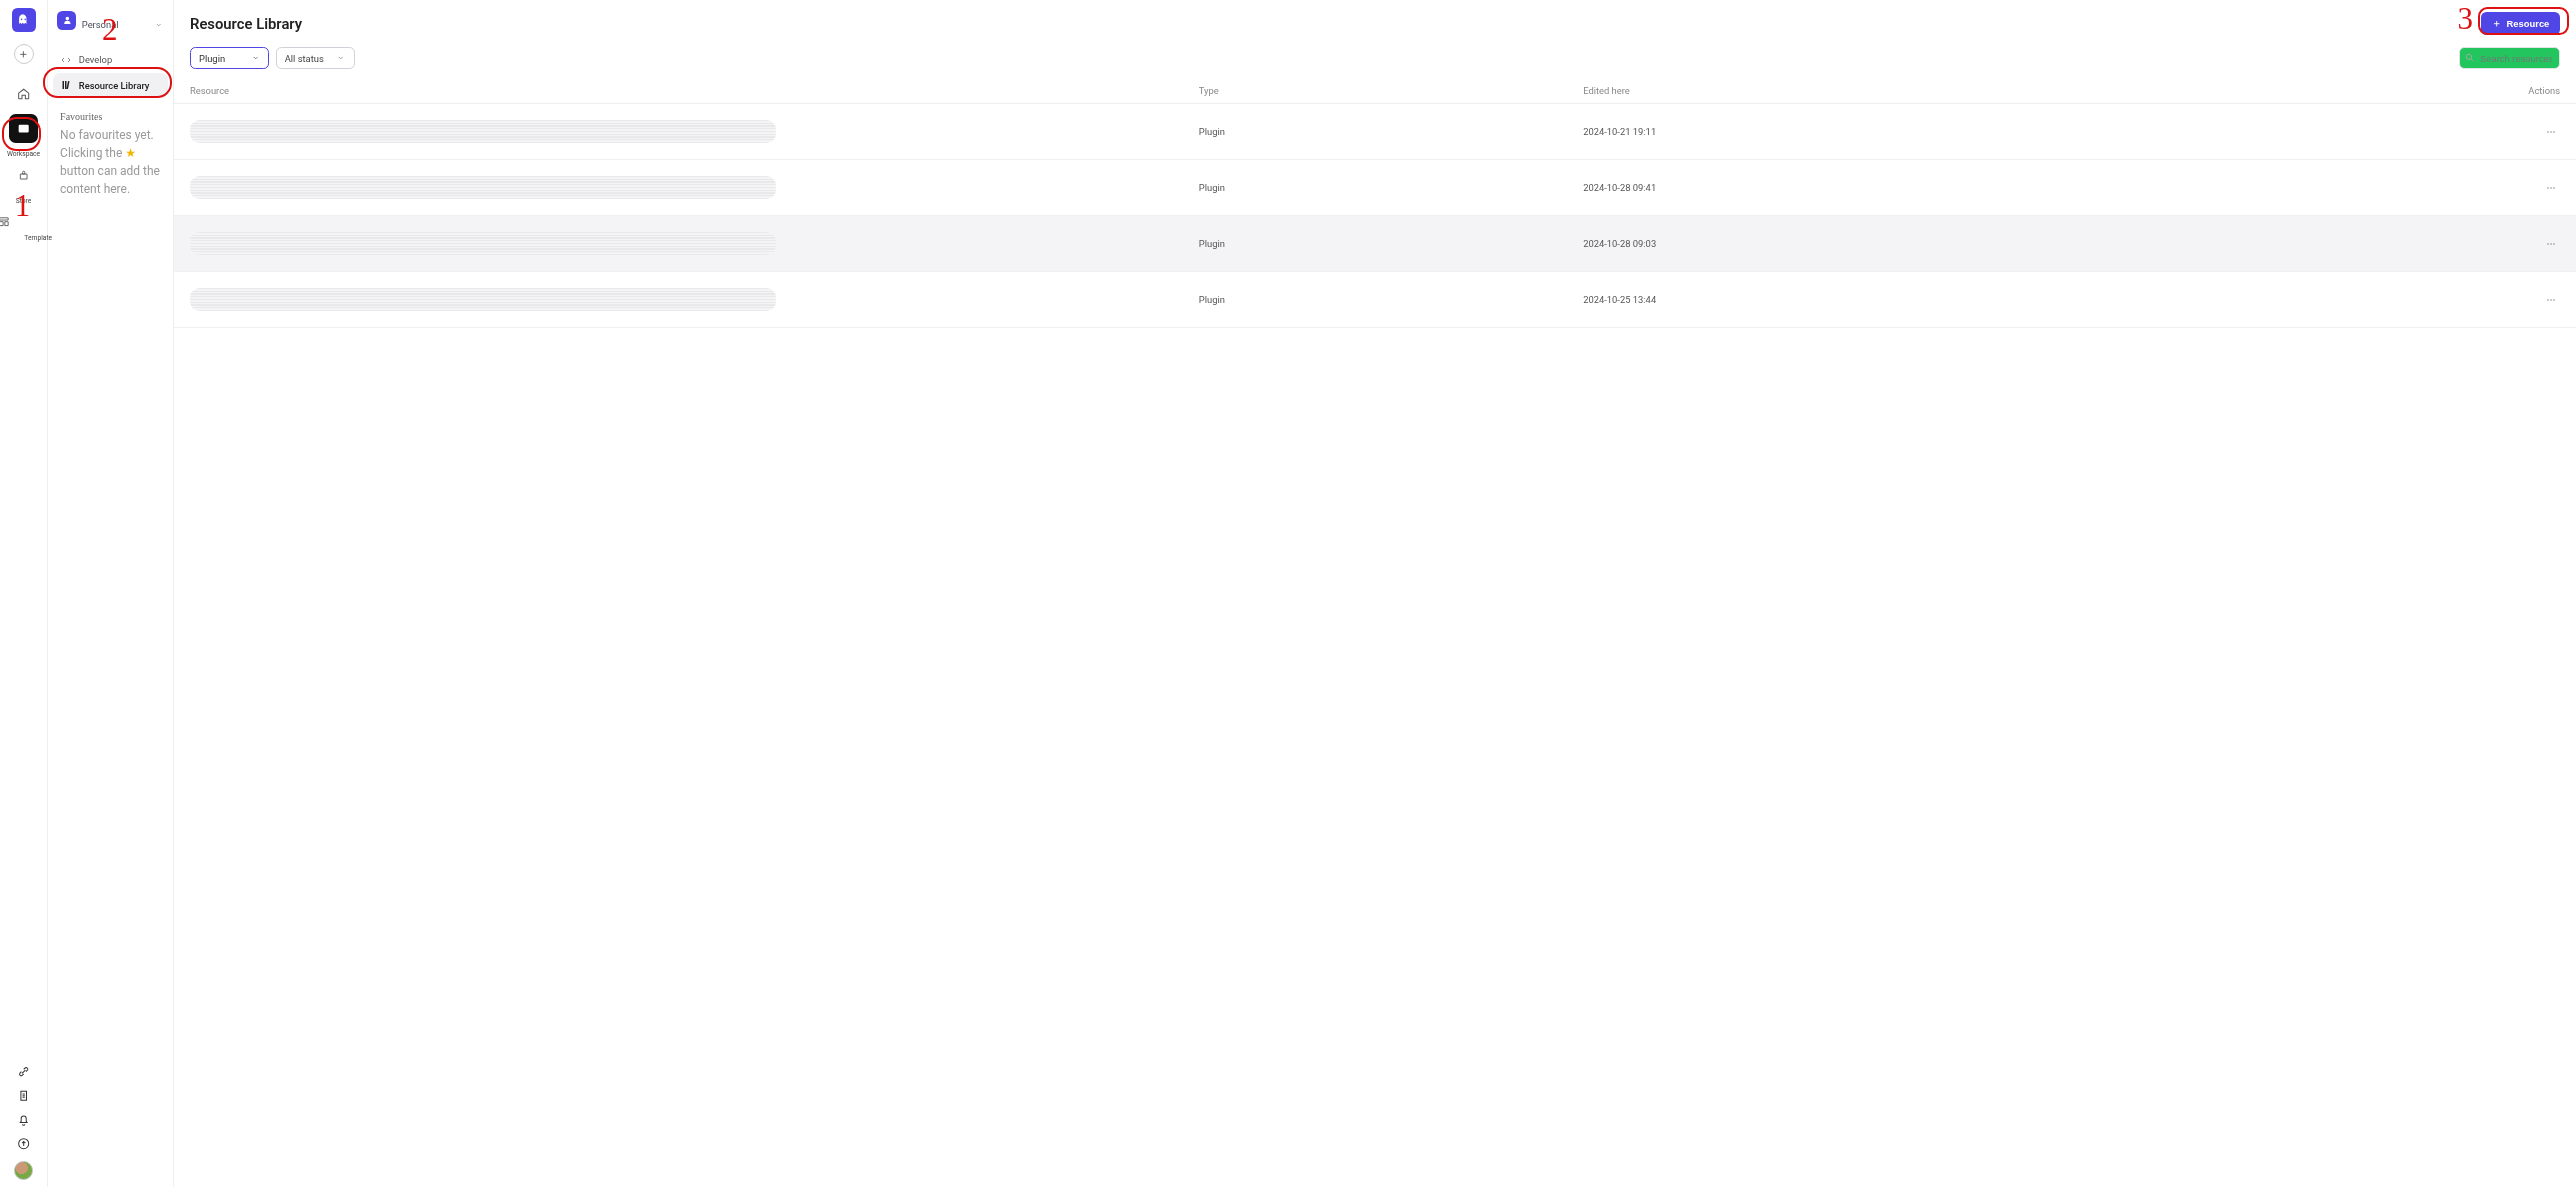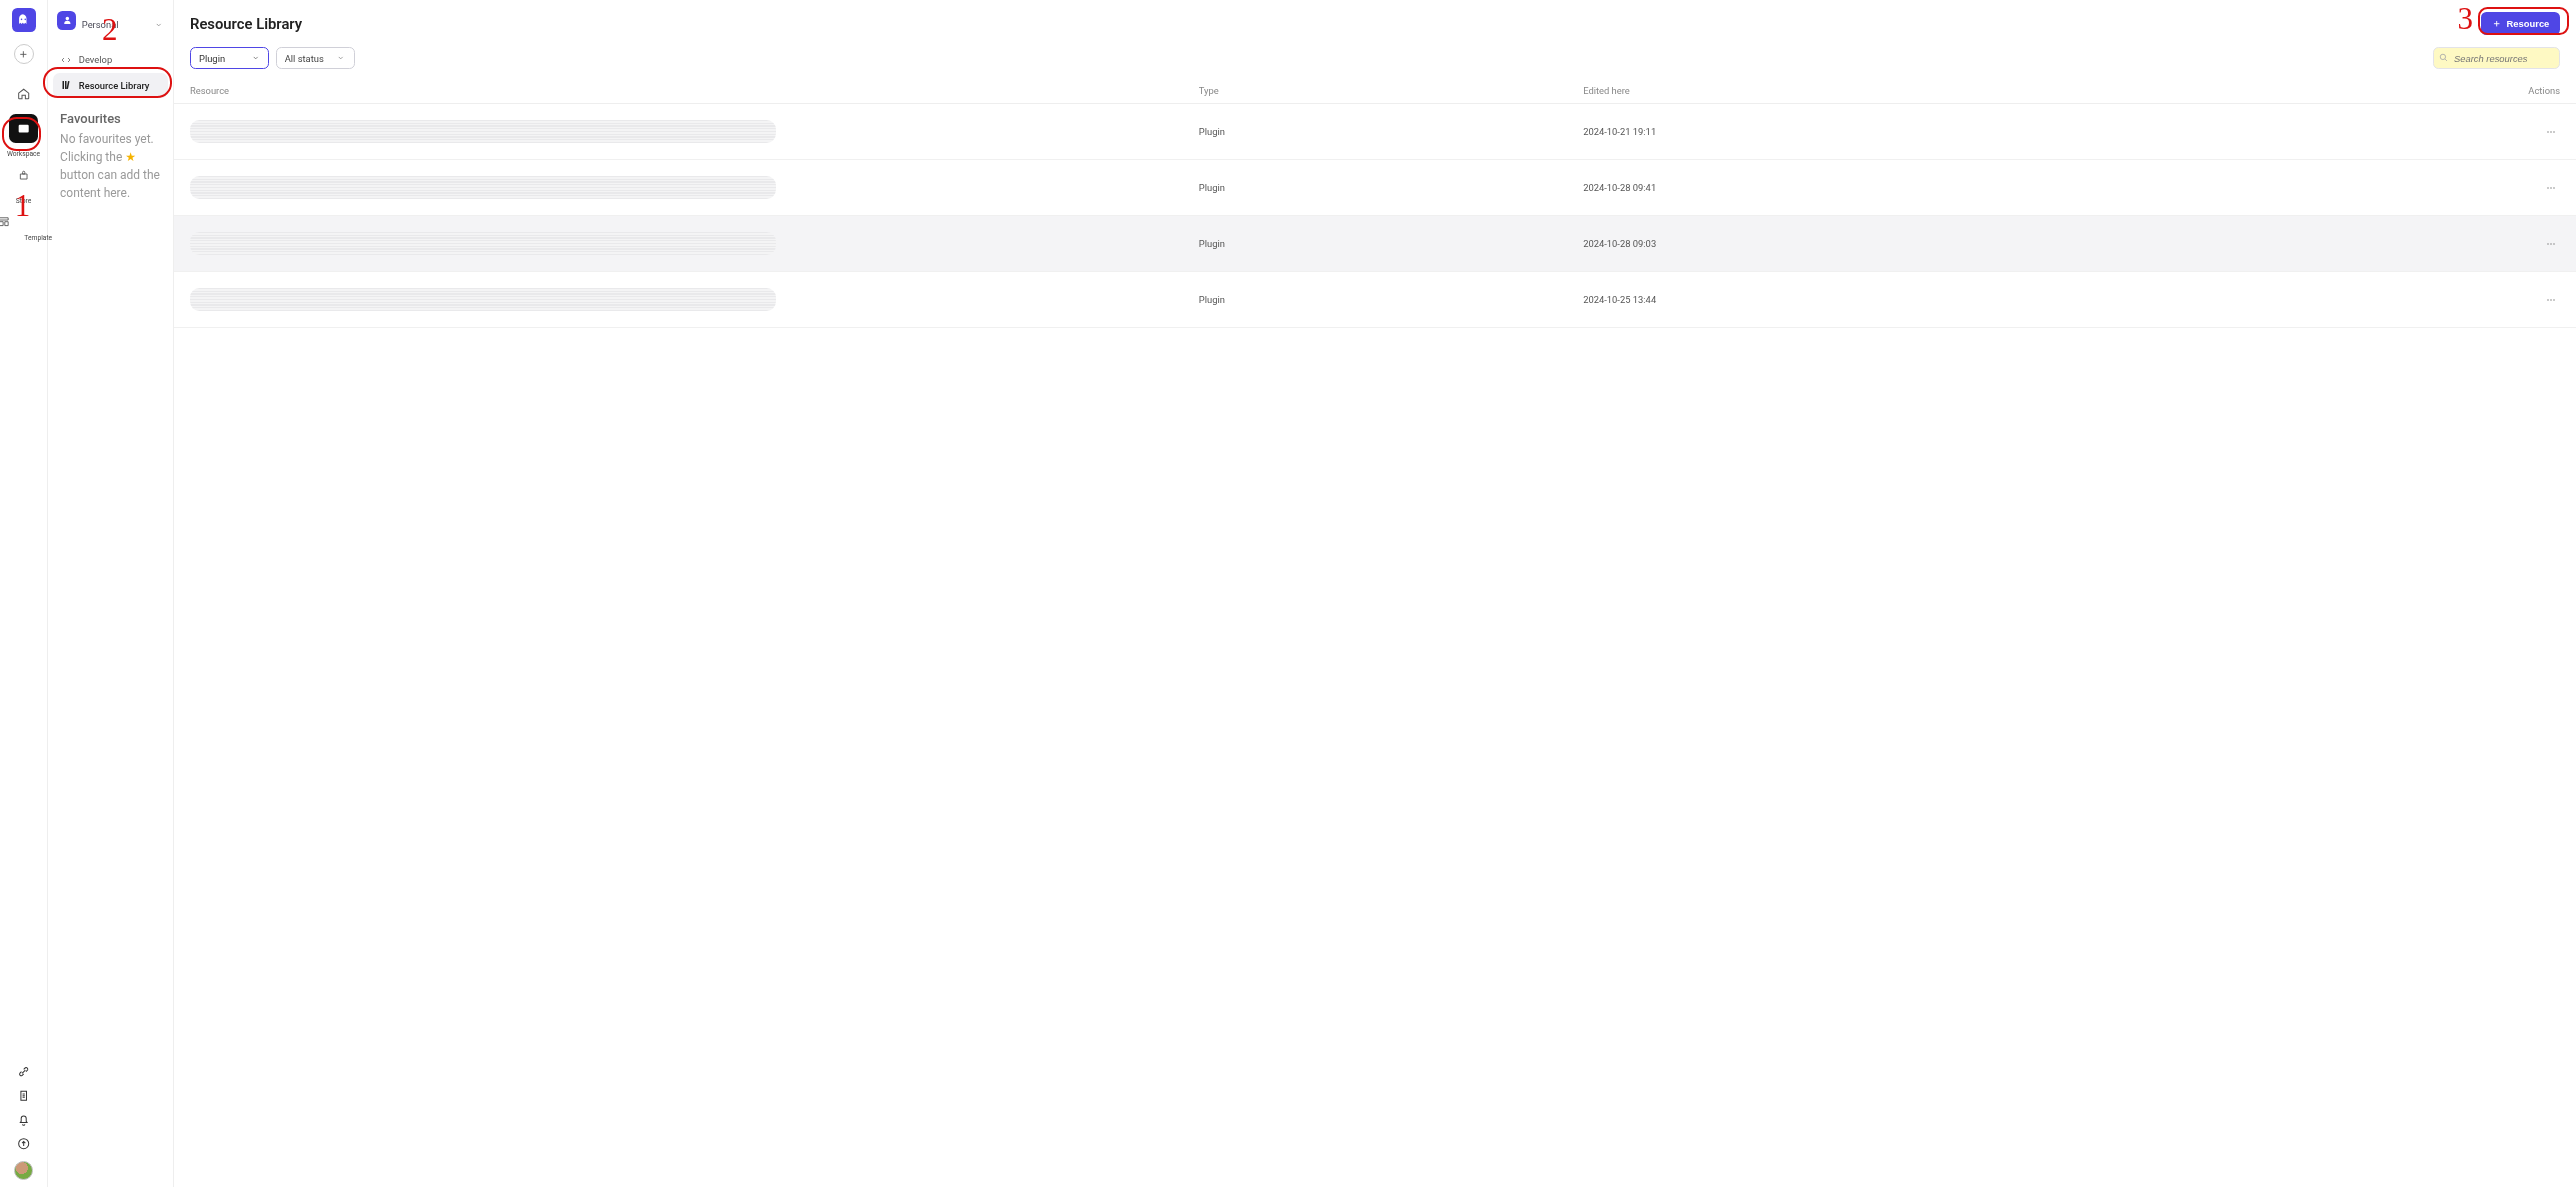--- a/index.html
+++ b/index.html
@@ -110,21 +110,21 @@
     padding: 6.7px 6.7px;
     border-radius:6.7px;
     cursor:pointer;
     color:#555;
     text-align:center;
   }
   .side-link.active { background:#f1f1f4; color:#222; font-weight:500; }
   .side-section-title {
     margin-top: 13.4px;
     padding: 0 6.7px 4px;
-    color:#666; font-size:13px; font-weight:500;
+    color:#666; font-size:10px; font-weight:500;font-family:Liberation Serif, serif;
   }
   .fav-empty {
     padding: 0 6.7px;
     color:#9a9a9a;
     font-size:12px;
     line-height:1.5;
   }
   .fav-empty .star { color:#f5b301; }
   
   .main {
@@ -163,25 +163,24 @@
     font-size:9.4px;
     color:#444;
     background:#fff;
   }
   .select.outlined { border-color:#4F46E5; color:#333; }
   .search-wrap { margin-left:auto; position:relative; }
   .search-input {
     border:0.7px solid #e3e3e8;
     border-radius:5.4px;
     padding:4.7px 6.7px 4.7px 20px;
-    width: 127px;
+    width: 101px;
     font-size:9.4px;
     color:#444;
-    background:#fef9c3;
-    font-style:italic;
+    background:#22c55e;
   }
   .search-wrap svg { position:absolute; left:5.4px; top:5.4px; }
   
   .table { width:100%; border-collapse:collapse; }
   .table th {
     text-align:left;
     font-weight:400;
     color:#888;
     font-size:9.4px;
     padding: 6.7px 16px;

